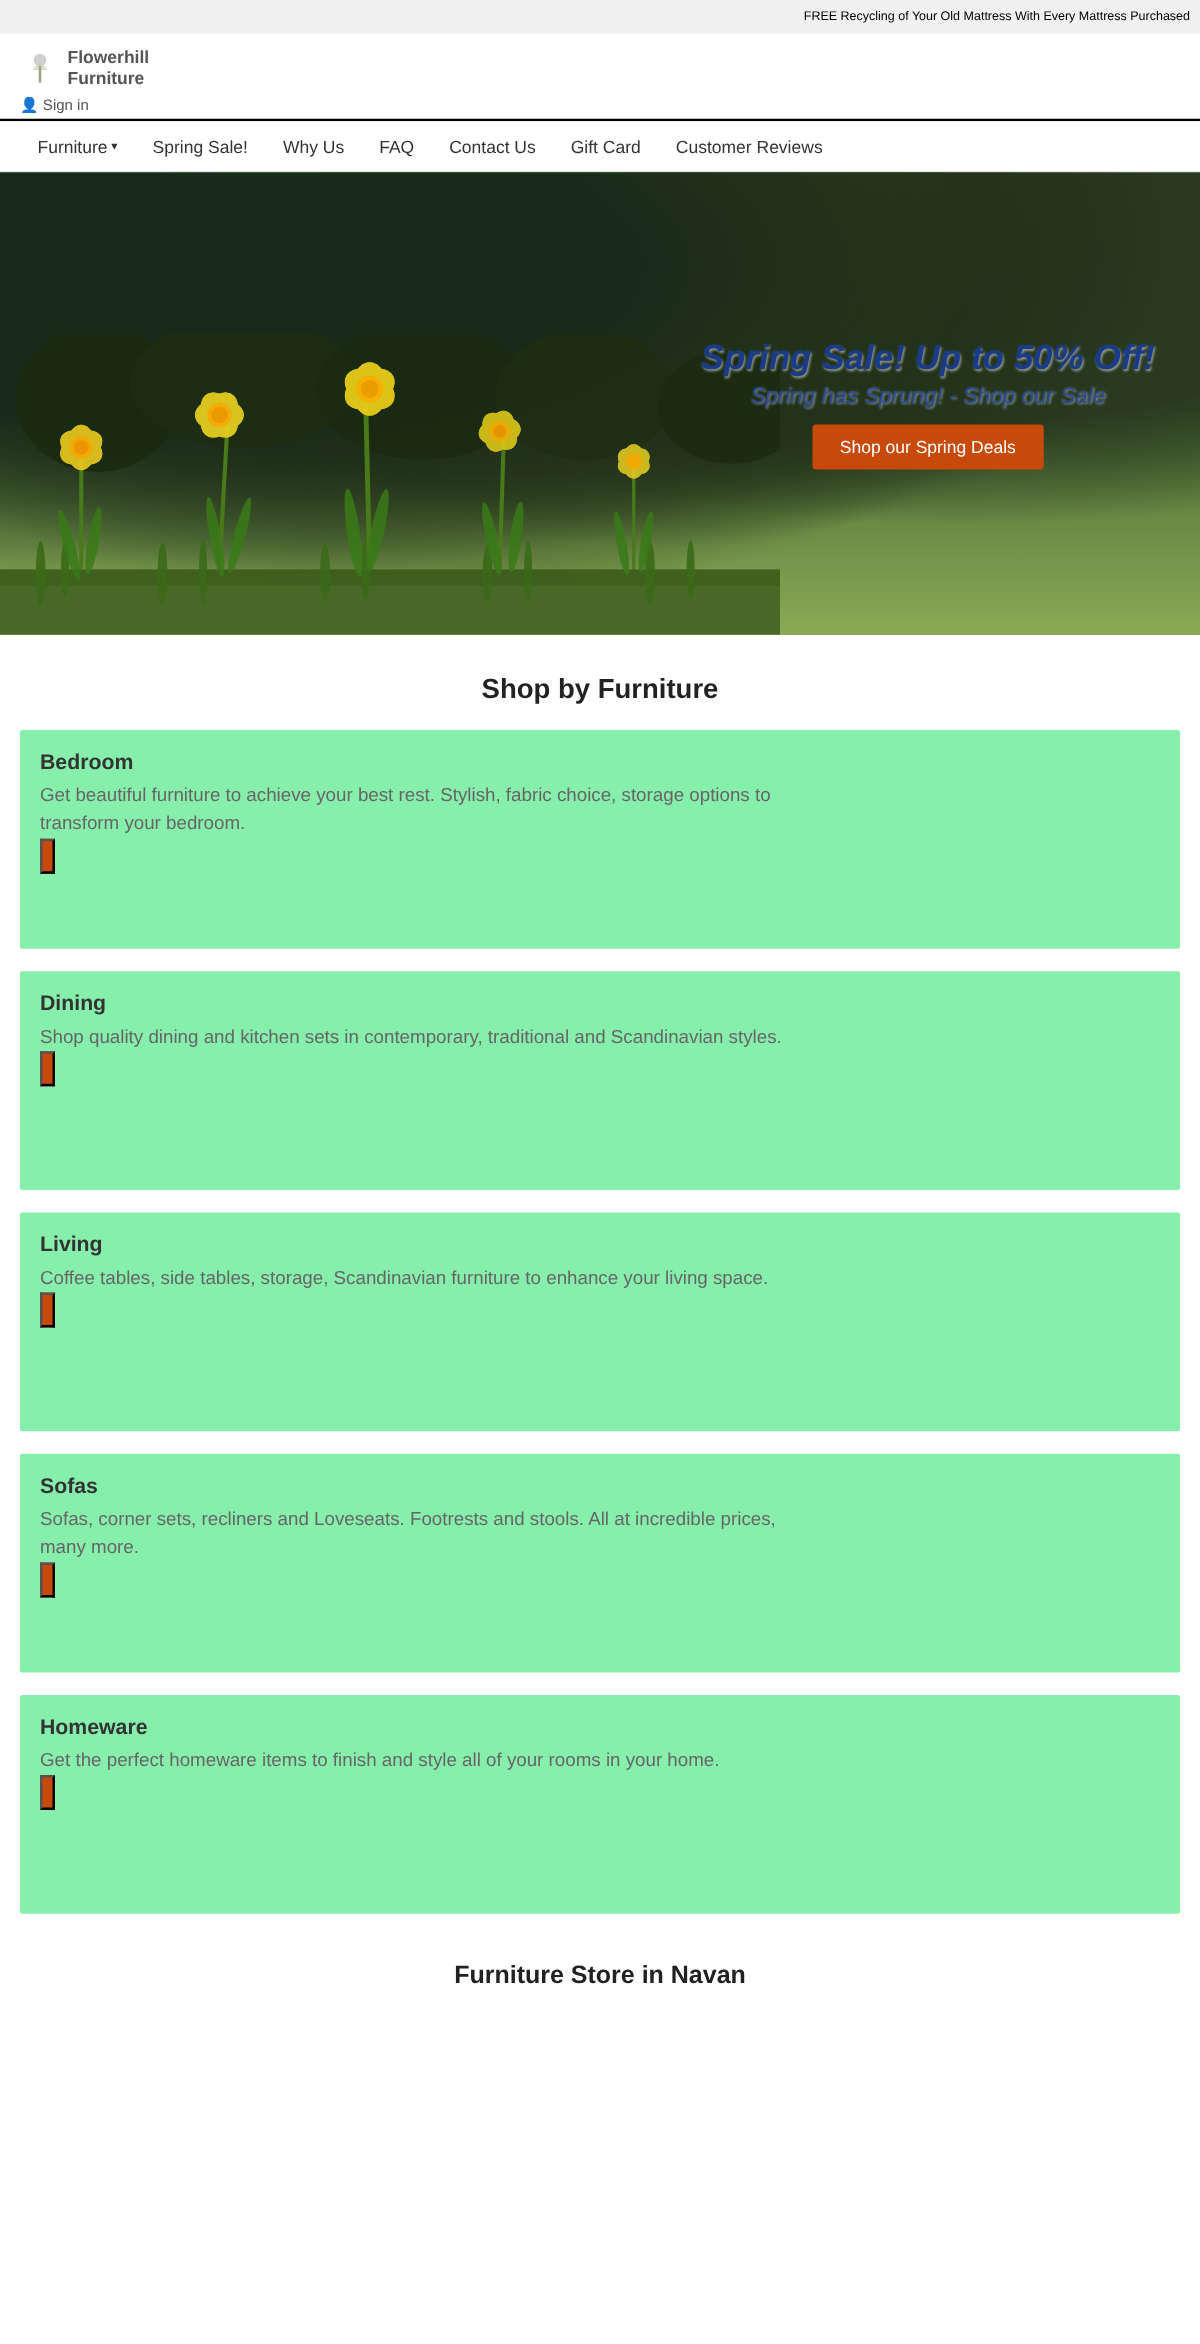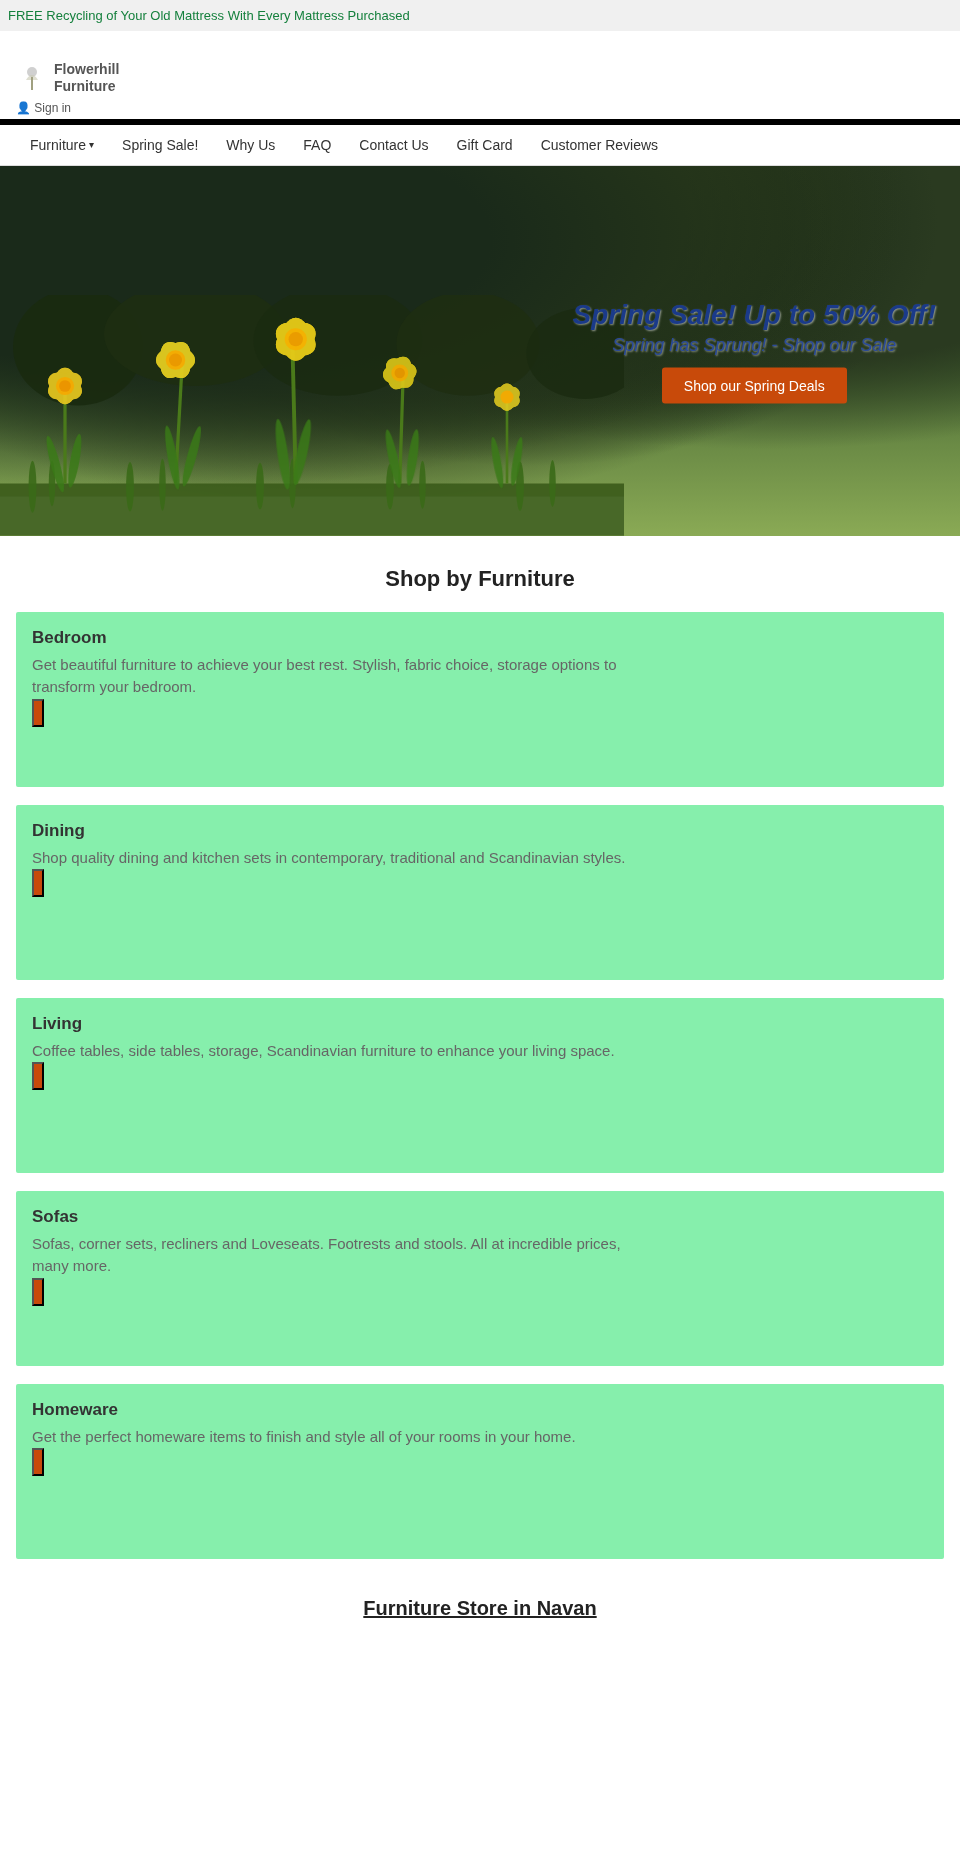--- a/index.html
+++ b/index.html
@@ -1,31 +1,30 @@
 <!DOCTYPE html>
 <html><head>
   <meta charset="utf-8">
   <style>
     * { margin: 0; padding: 0; box-sizing: border-box; }
     body { font-family: Arial, sans-serif; background: #fff; width: 960px; }
 
     
     .announcement-bar {
       background: #f0f0f0;
-      text-align: left;
+      text-align: right;
       padding: 8px;
-      font-size: 13px;
-      color: #15803d;
+      font-size: 10px;
+      color: #000000;
     }
 
     
     .header {
       padding: 10px 16px 4px;
-      border-bottom: 6px solid #000000;
-      margin-top: 20px;
+      border-bottom: 2px solid #000000;
     }
     .logo-area {
       display: flex;
       align-items: center;
       margin-bottom: 6px;
     }
     .logo-icon {
       width: 32px;
       height: 32px;
       margin-right: 6px;
@@ -104,21 +103,21 @@
       width: 100%;
       height: 370px;
       background: linear-gradient(to bottom, #2a3a2a 0%, #3d5c3a 30%, #5a7a4a 60%, #8aa060 80%);
       position: relative;
       overflow: hidden;
     }
 
     
     .hero-overlay {
       position: absolute;
-      right: 24px;
+      right: 36px;
       top: 50%;
       transform: translateY(-50%);
       text-align: center;
       margin-left: 24px;
     }
     .hero-title {
       font-size: 28px;
       font-weight: bold;
       color: #1a3a8a;
       font-style: italic;
@@ -186,21 +185,20 @@
     
     .footer-section {
       padding: 20px 16px;
       text-align: center;
     }
     .footer-title {
       font-size: 20px;
       font-weight: bold;
       color: #222;
       margin-bottom: 8px;
-      text-decoration: underline;
     }
 
     
     .hero-bg-decor {
       position: absolute;
       top: 0;
       left: 0;
       width: 100%;
       height: 100%;
       background:

